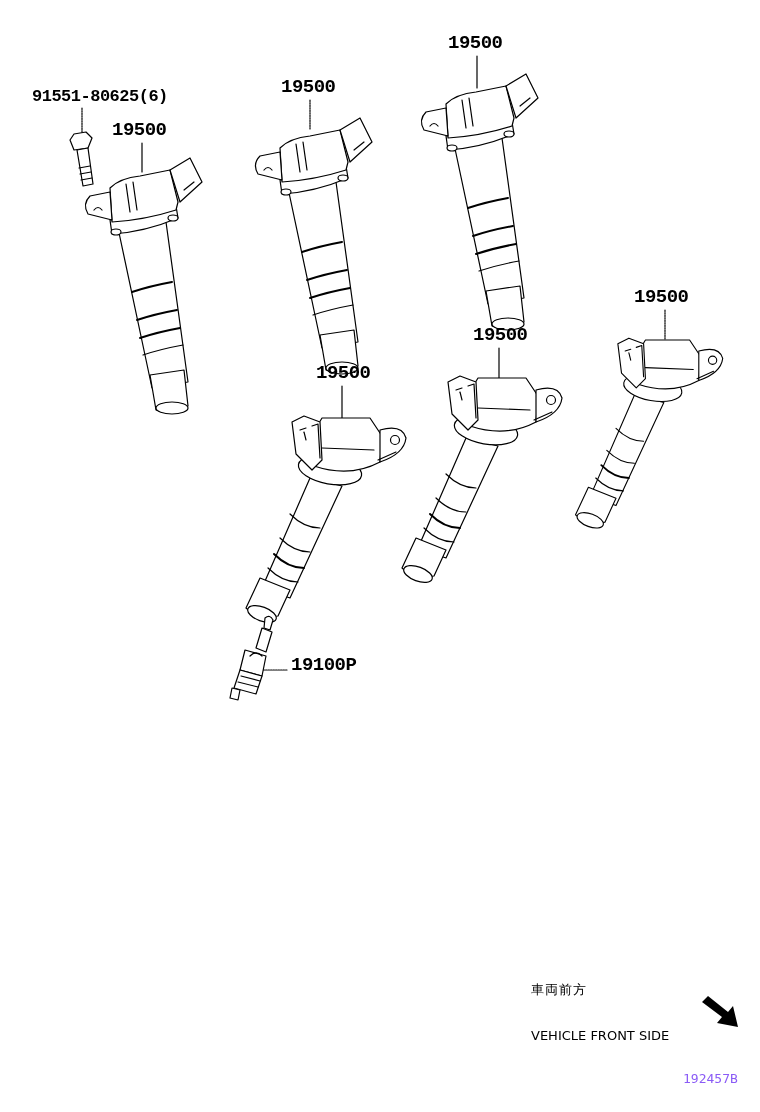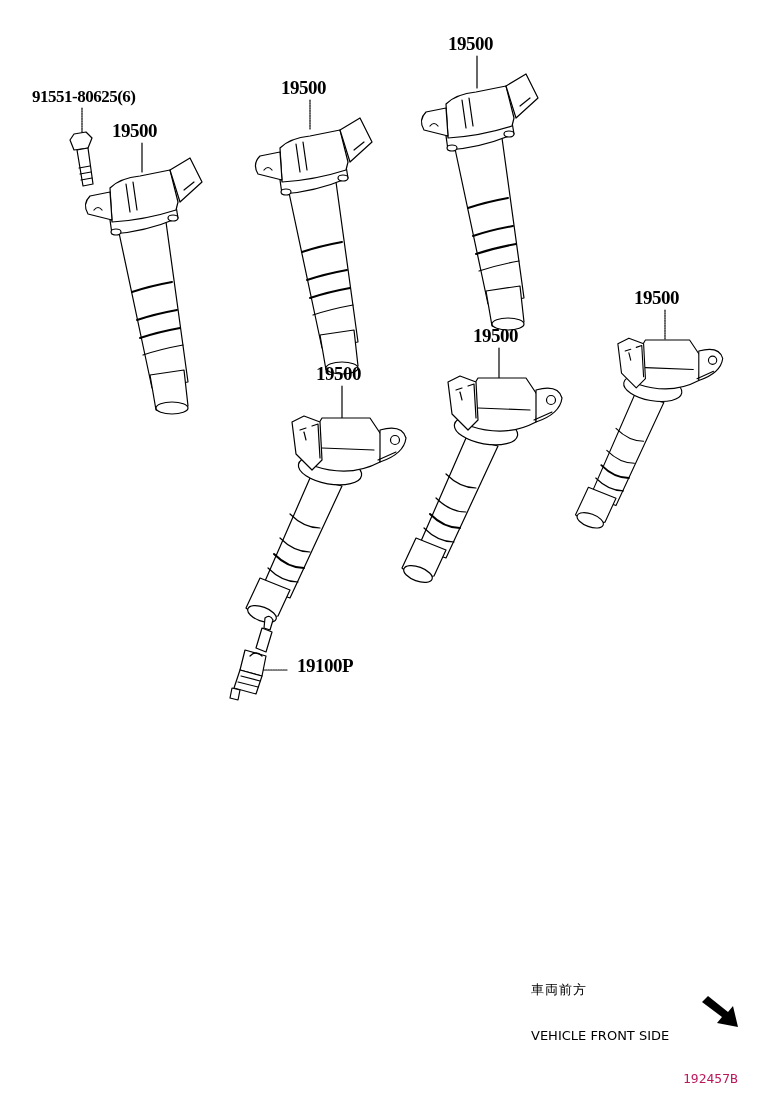--- a/index.html
+++ b/index.html
@@ -1,24 +1,24 @@
 <!DOCTYPE html>
 <html><head>
 <meta charset="utf-8">
 <style>
   html, body { margin:0; padding:0; background:#ffffff; }
   body { width:760px; height:1112px; position:relative; overflow:hidden;
          font-family:"DejaVu Sans", sans-serif; color:#000; }
-  .label { position:absolute; font-family:Liberation Serif, serif; font-weight:bold;
+  .label { position:absolute; font-family:Liberation Mono, monospace; font-weight:bold;
            font-size:19px; letter-spacing:-0.5px; color:#000; white-space:nowrap; line-height:1; }
   .label.bolt { font-size:17px;margin-left:8px; }
   .note { position:absolute; font-family:"DejaVu Sans", sans-serif; font-size:13px; color:#000;
           white-space:nowrap; line-height:1; }
   .note.jp { font-size:13px; letter-spacing:1px; }
-  .ref { position:absolute; font-family:"DejaVu Sans Mono", monospace; font-size:13px; color:#be185d; }
+  .ref { position:absolute; font-family:"DejaVu Sans Mono", monospace; font-size:13px; color:#8b5cf6; }
   svg.art { position:absolute; left:0; top:0; }
   .part { cursor:pointer; }
 </style>
 </head>
 <body>
 
 <svg class="art" width="760" height="1112" viewBox="0 0 760 1112" xmlns="http://www.w3.org/2000/svg" fill="#fff" stroke="#000" stroke-width="1.2" stroke-linejoin="round" stroke-linecap="round">
 
   <defs>
 
@@ -130,18 +130,18 @@
   </g>
 </svg>
 
 <div class="label bolt" style="left:24px; top:88px;">91551-80625(6)</div>
 <div class="label" style="left:112px; top:121px;">19500</div>
 <div class="label" style="left:281px; top:78px;">19500</div>
 <div class="label" style="left:448px; top:34px;">19500</div>
 <div class="label" style="left:634px; top:288px;">19500</div>
 <div class="label" style="left:473px; top:326px;">19500</div>
 <div class="label" style="left:316px; top:364px;">19500</div>
-<div class="label" style="left:297px; top:656px;text-align:right;">19100P</div>
+<div class="label" style="left:291px; top:656px;text-align:right;">19100P</div>
 
 <div class="note jp" style="left:531px; top:983px;">車両前方</div>
 <div class="note" style="left:531px; top:1004px;margin-top:25px;">VEHICLE FRONT SIDE</div>
 
 <div class="ref" style="left:683px; top:1071px;">192457B</div>
 
 </body></html>

